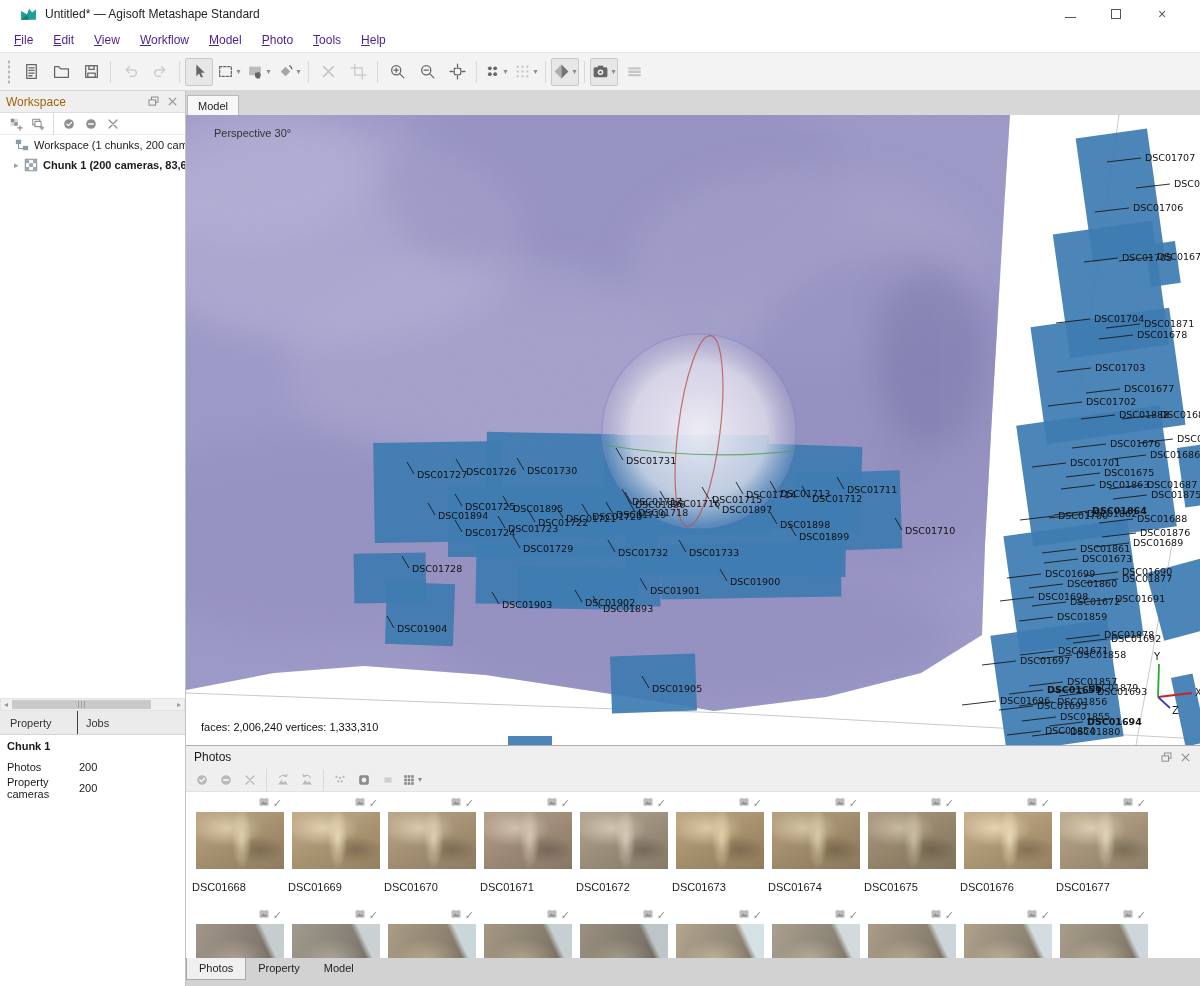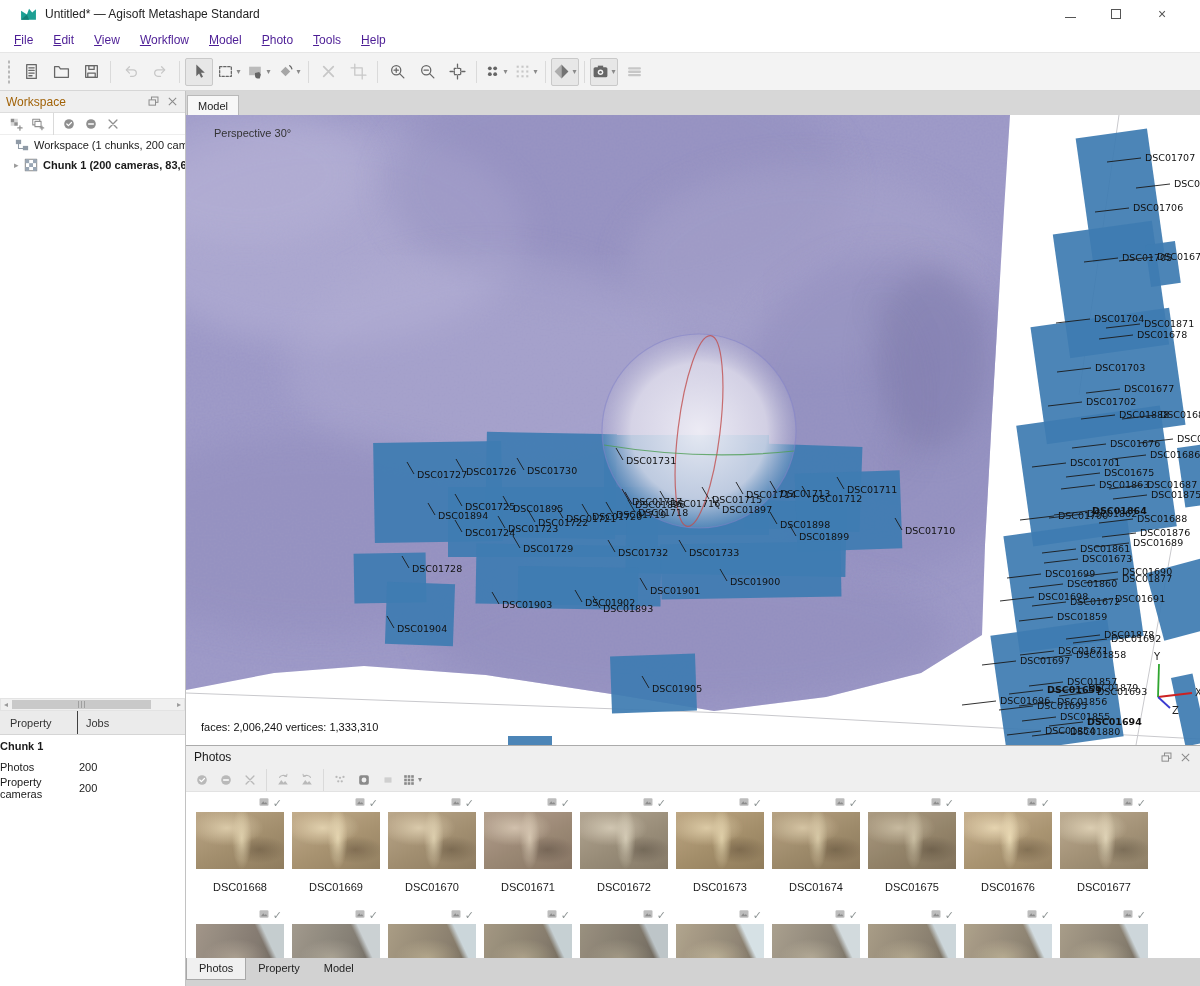--- a/index.html
+++ b/index.html
@@ -45,21 +45,21 @@
 .props{position:absolute;left:0;right:0;top:607px;font-size:11px}
 .hscroll{height:13px;background:#f0f0f0;border:1px solid #e3e3e3;position:relative}
 .hscroll .arr{position:absolute;top:0;width:10px;height:11px;color:#9a9a9a;font-size:8px;display:flex;align-items:center;justify-content:center}
 .hscroll .arr.l{left:0}.hscroll .arr.r{right:0}
 .hscroll .thumb{position:absolute;left:11px;right:33px;top:1px;bottom:1px;background:#c9c9c9;display:flex;align-items:center;justify-content:center;gap:2px}
 .hscroll .thumb i{display:block;width:1px;height:7px;background:#9f9f9f}
 .props-header{height:24px;background:#ebebeb;border-bottom:1px solid #d5d5d5;display:flex;align-items:center;color:#333}
 .props-header .c1{width:78px;padding-left:10px;border-right:1px solid #404040;height:100%;display:flex;align-items:center}
 .props-header .c2{padding-left:8px}
 .prow{height:21px;display:flex;align-items:center}
-.prow .c1{width:78px;}
+.prow .c1{width:78px;padding-left:7px}
 .prow .c2{padding-left:1px}
 .prow.bold{font-weight:bold}
 
 .tabstrip{height:24px;background:#d7d7d7;display:flex;align-items:flex-end}
 .vtab{background:#f7f7f7;border:1px solid #b9b9b9;border-bottom:none;font-size:11px;padding:4px 10px 3px;margin-left:1px;color:#222}
 .viewport{position:relative;height:630px;background:#fff;overflow:hidden}
 .viewport svg{position:absolute;left:0;top:0}
 .vp-overlay{position:absolute;left:28px;top:12px;font-size:11px;color:#333}
 .vp-status{position:absolute;left:15px;top:606px;font-size:11px;color:#111}
 
@@ -68,21 +68,21 @@
 .photos-toolbar{height:24px;background:#efefef;display:flex;align-items:center;padding-left:4px;border-bottom:1px solid #e2e2e2}
 .photos-toolbar .tb-btn{min-width:22px;height:20px;color:#8a8a8a}
 .photos-toolbar .tb-btn.disabled{color:#b9b9b9}
 .thumbs{position:absolute;left:0;right:0;top:46px;bottom:28px;overflow:hidden;background:#fff}
 .ph-row{position:absolute;left:6px;right:0;display:flex}
 .ph-row.r1{top:4px}.ph-row.r2{top:116px}
 .ph-cell{width:96px;flex:0 0 auto}
 .ph-icons{height:15px;display:flex;align-items:center;justify-content:flex-end;padding-right:6px;gap:3px}
 .ph-icons .chk{color:#8f9696;font-size:11px;line-height:11px}
 .ph-img{width:88px;height:57px;margin:1px auto 0}
-.ph-label{text-align:center;font-size:11px;margin-top:12px;color:#1a1a1a}
+.ph-label{font-size:11px;margin-top:12px;color:#1a1a1a}
 .dock-tabs{position:absolute;left:0;right:0;bottom:0;height:28px;background:#d2d2d2;display:flex;align-items:flex-start;padding:0 0 0 0}
 .dock-tab{font-size:11px;padding:4px 12px 5px;color:#222}
 .dock-tab.active{background:#f0f0f0;border:1px solid #a8a8a8;border-top:none}
 </style>
 </head>
 <body>
 
 <div class="titlebar">
   <span class="logo">
     <svg viewBox="0 0 16 16" width="17" height="17">

